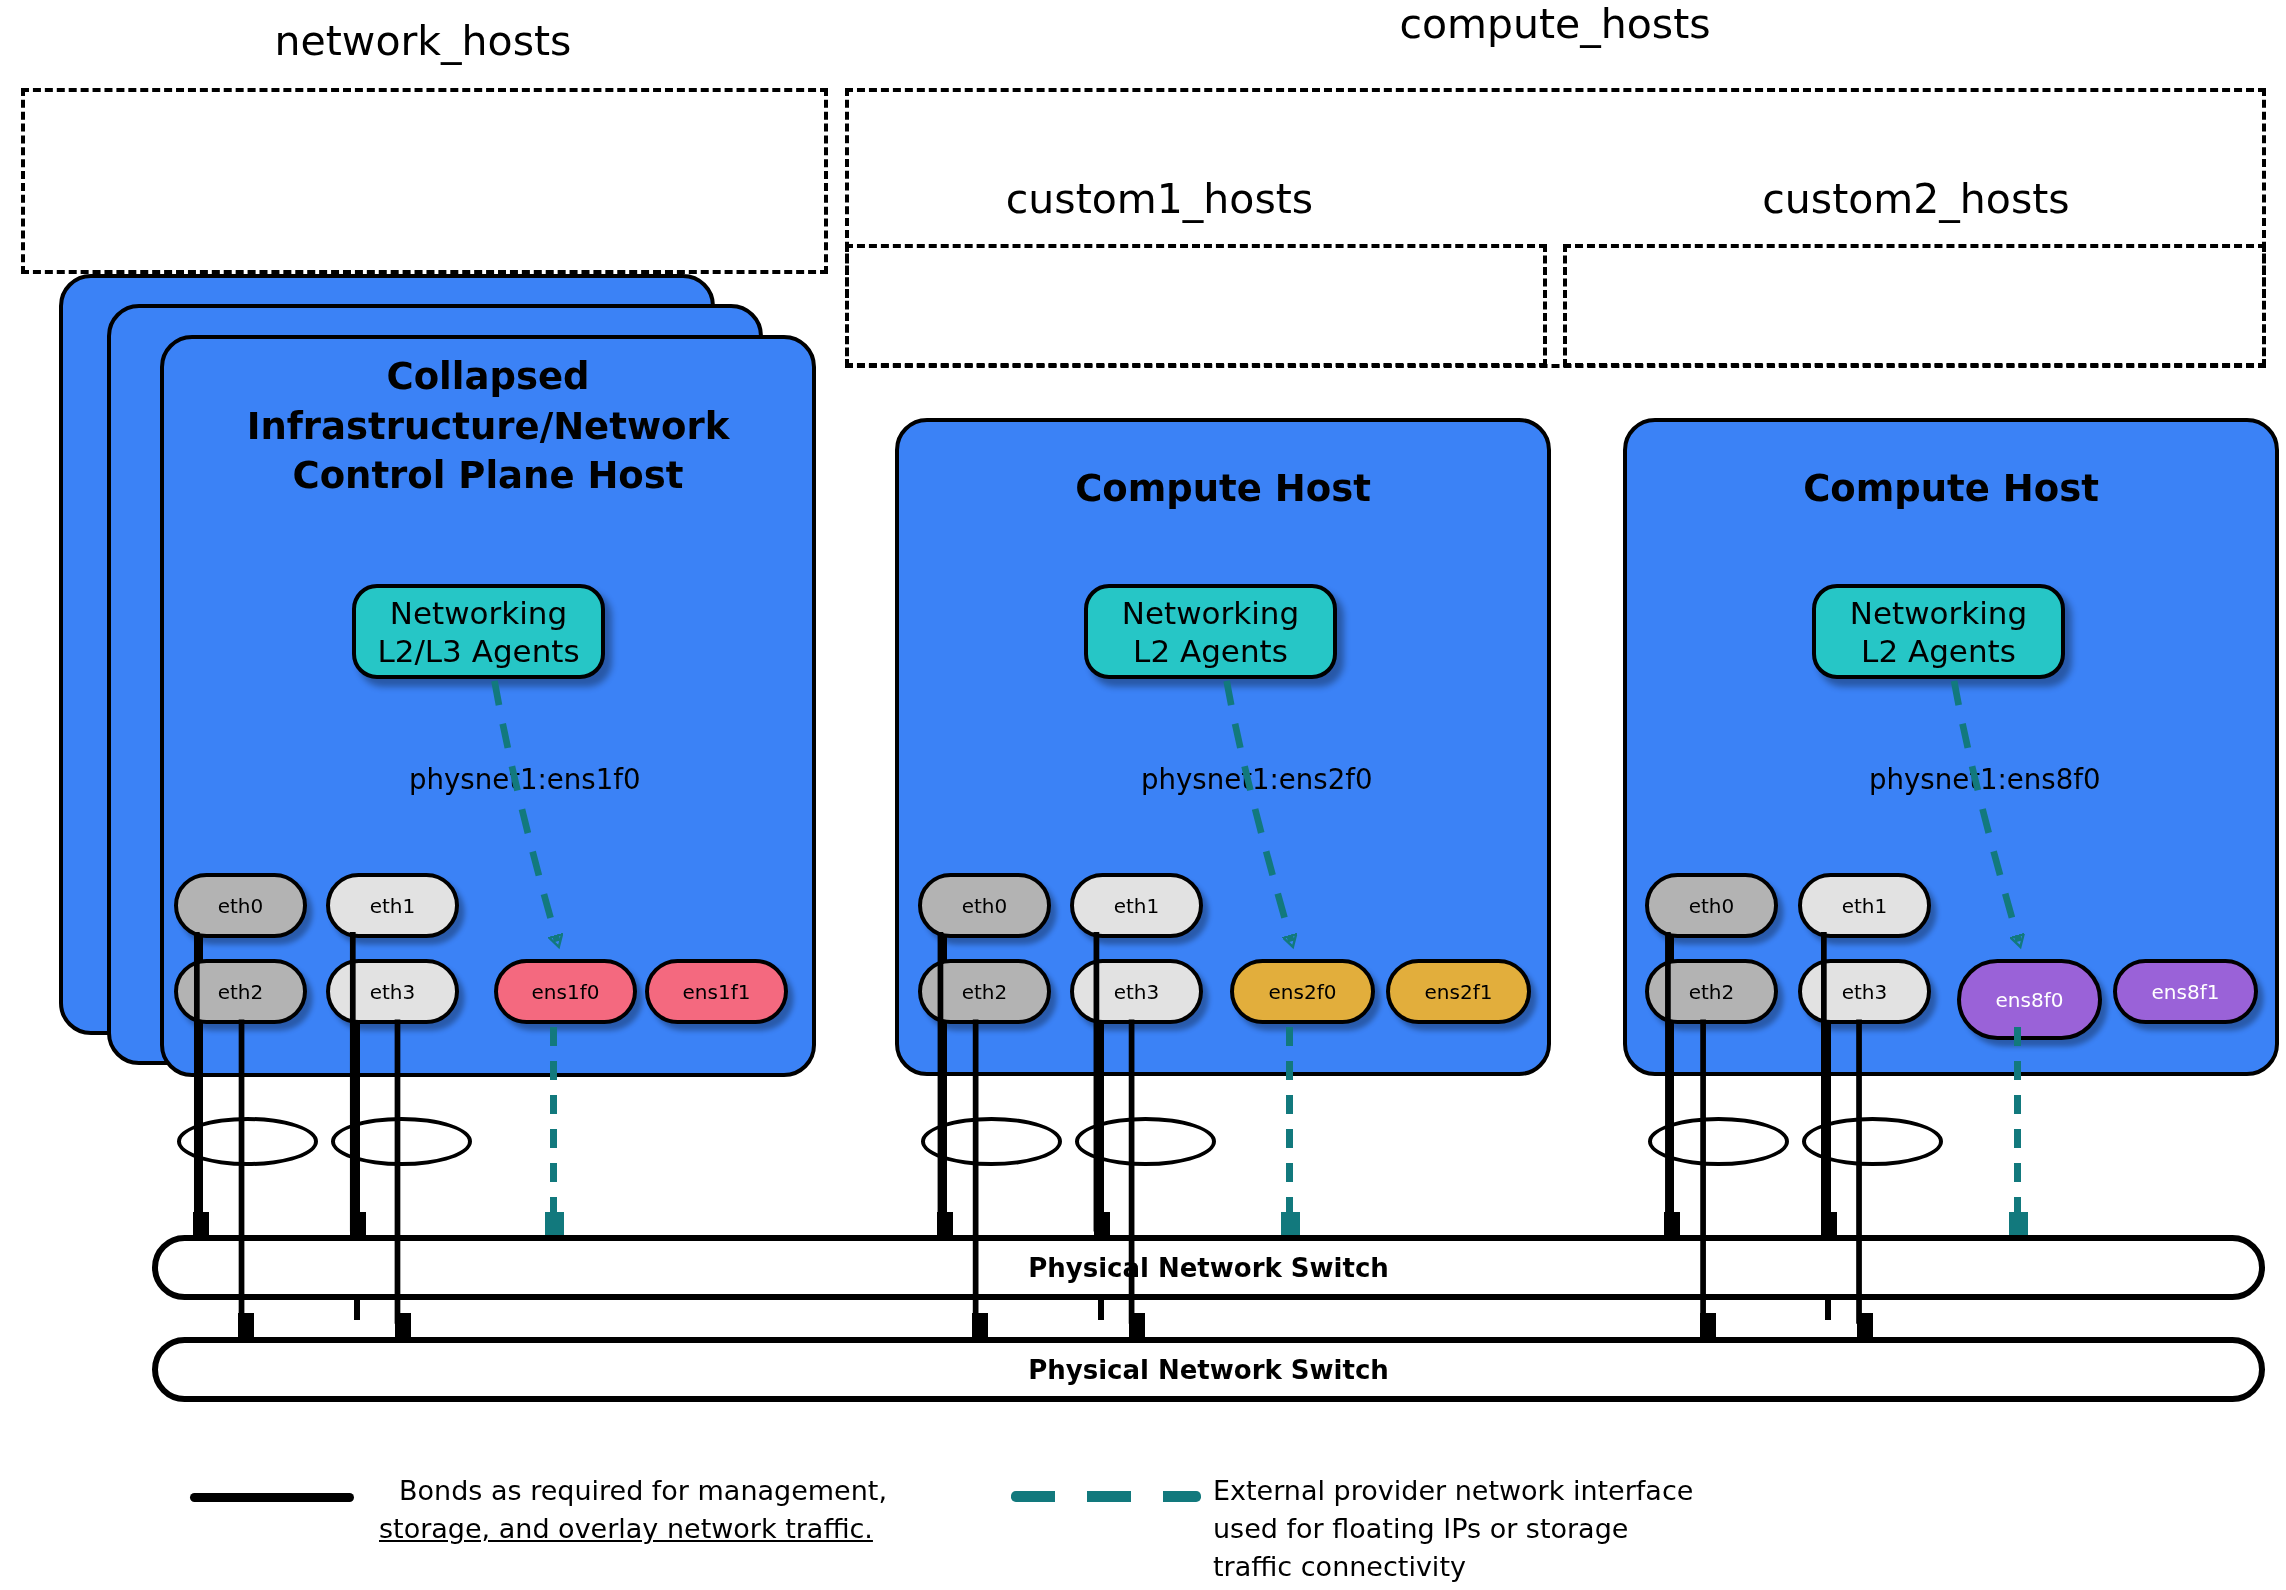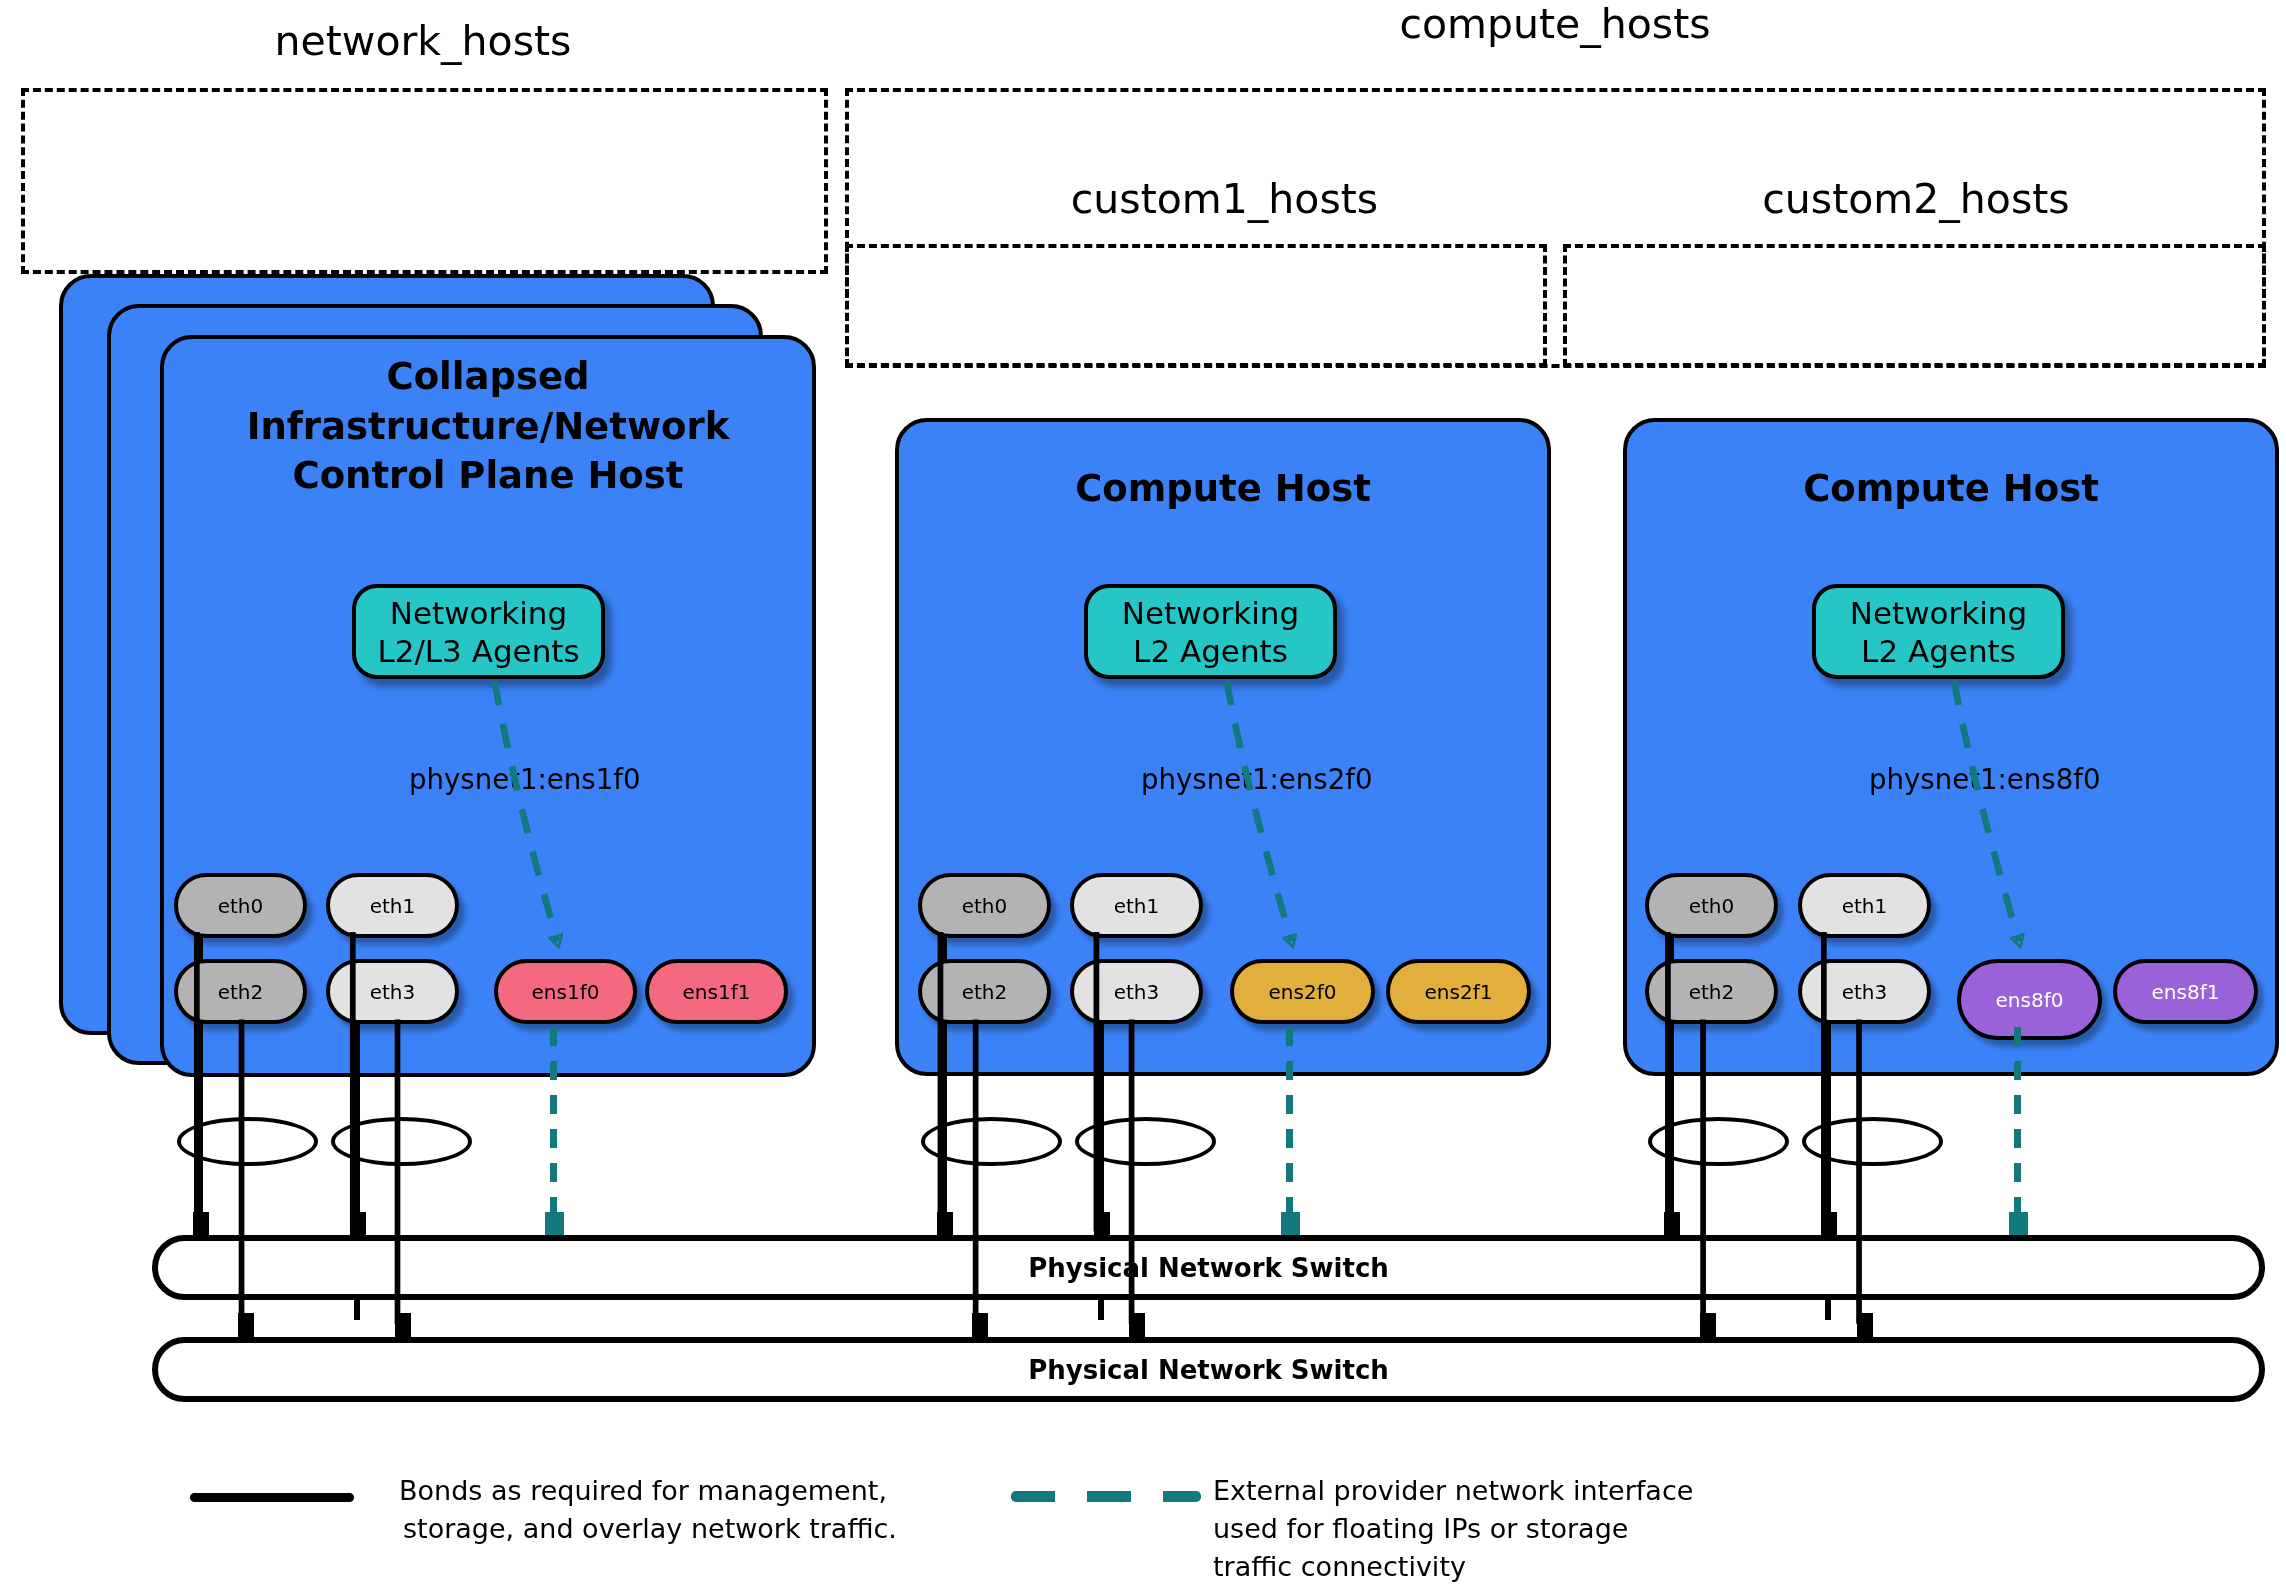--- a/index.html
+++ b/index.html
@@ -57,21 +57,21 @@
 
 <div id="stage">
 
   <div class="group-box" style="left:21px;top:88px;width:807px;height:186px;"></div>
   <div class="group-label" style="left:152px;top:17px;width:542px;">network_hosts</div>
 
   <div class="group-box" style="left:845px;top:88px;width:1421px;height:280px;"></div>
   <div class="group-label" style="left:1103px;top:0px;width:904px;">compute_hosts</div>
 
   <div class="group-box" style="left:845px;top:244px;width:702px;height:123px;"></div>
-  <div class="group-label" style="left:885px;top:175px;width:679px;">custom1_hosts</div>
+  <div class="group-label" style="left:820px;top:175px;width:679px;">custom1_hosts</div>
 
   <div class="group-box" style="left:1563px;top:244px;width:703px;height:123px;"></div>
   <div class="group-label" style="left:1569px;top:175px;width:694px;">custom2_hosts</div>
 
   <div class="host-card" style="left:59px;top:274px;width:656px;height:761px;"></div>
   <div class="host-card" style="left:107px;top:304px;width:656px;height:761px;"></div>
   <div class="host-card" style="left:160px;top:335px;width:656px;height:742px;">
     <div class="host-title" style="top:13.3px;">Collapsed</div>
     <div class="host-title" style="top:63px;">Infrastructure/Network</div>
     <div class="host-title" style="top:112px;">Control Plane Host</div>
@@ -200,21 +200,21 @@
 
   <div class="switch" style="left:152px;top:1235px;width:2113px;height:65px;">
     <span>Physical Network Switch</span>
   </div>
   <div class="switch" style="left:152px;top:1337px;width:2113px;height:65px;">
     <span>Physical Network Switch</span>
   </div>
 
   <div class="legend-solid" style="left:190px;top:1493px;width:164px;"></div>
   <div class="legend-text" style="left:399px;top:1460px;">Bonds as required for management,</div>
-  <div class="legend-text" style="left:403px;top:1498px;">storage, and overlay network traffic.</div>
+  <div class="legend-text" style="left:379px;top:1498px;text-decoration:underline;">storage, and overlay network traffic.</div>
 
   <div class="legend-dash" style="left:1011px;top:1491px;"></div>
   <div class="legend-text" style="left:1213px;top:1460px;">External provider network interface</div>
   <div class="legend-text" style="left:1213px;top:1498px;">used for floating IPs or storage</div>
   <div class="legend-text" style="left:1213px;top:1536px;">traffic connectivity</div>
 
   <svg class="overlay" viewBox="0 0 2404 1672">
     <defs>
       <marker id="tealhead" markerWidth="16" markerHeight="16" refX="7" refY="8" orient="auto" markerUnits="userSpaceOnUse">
         <path d="M1,1 L13,8 L1,15 z" fill="none" stroke="#12797d" stroke-width="2.5"></path>

